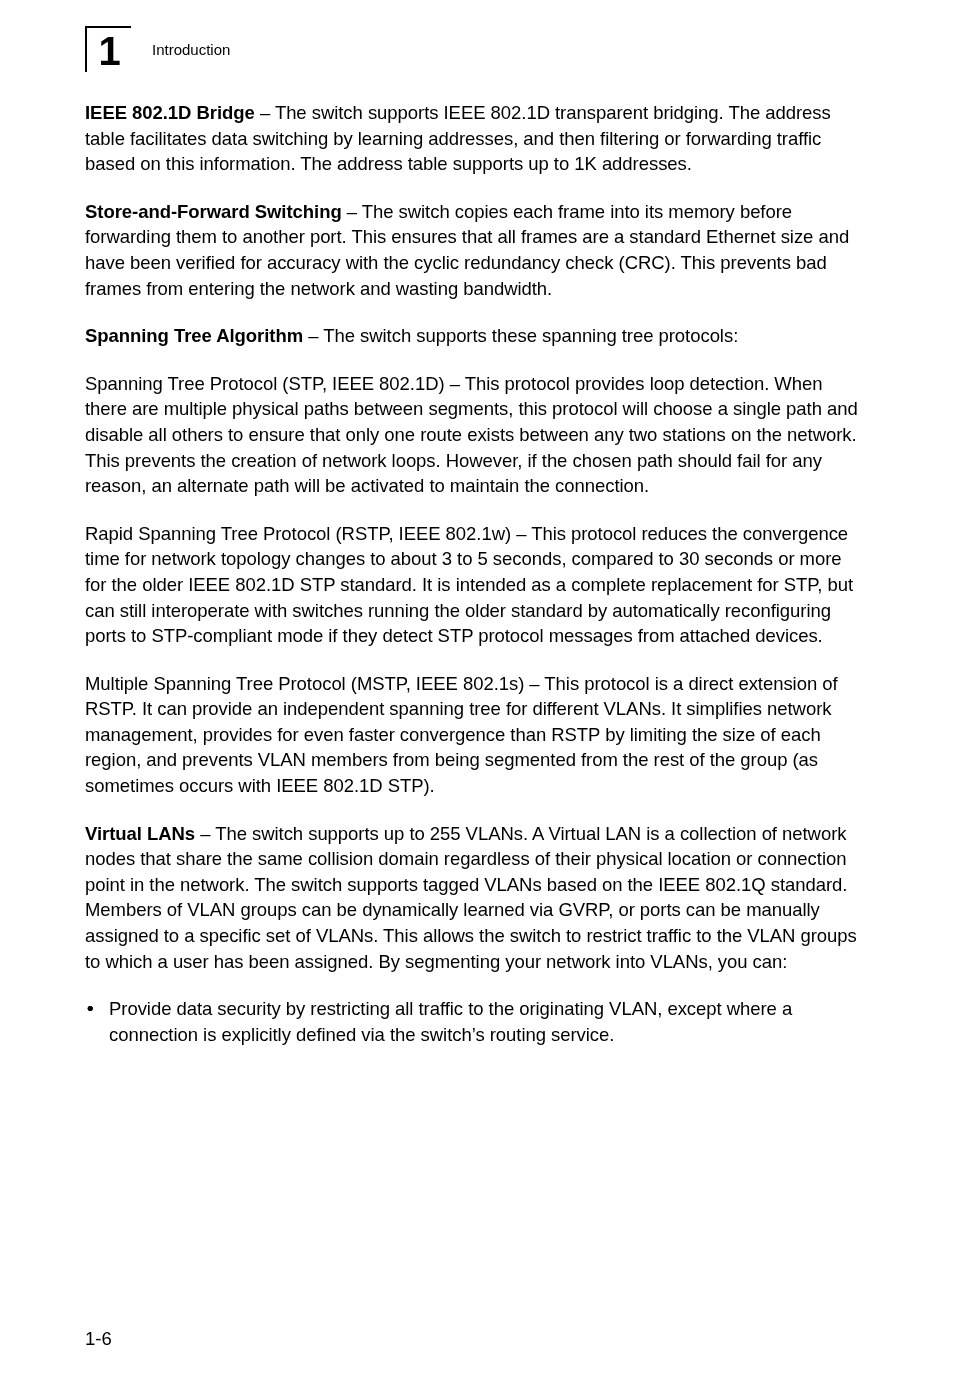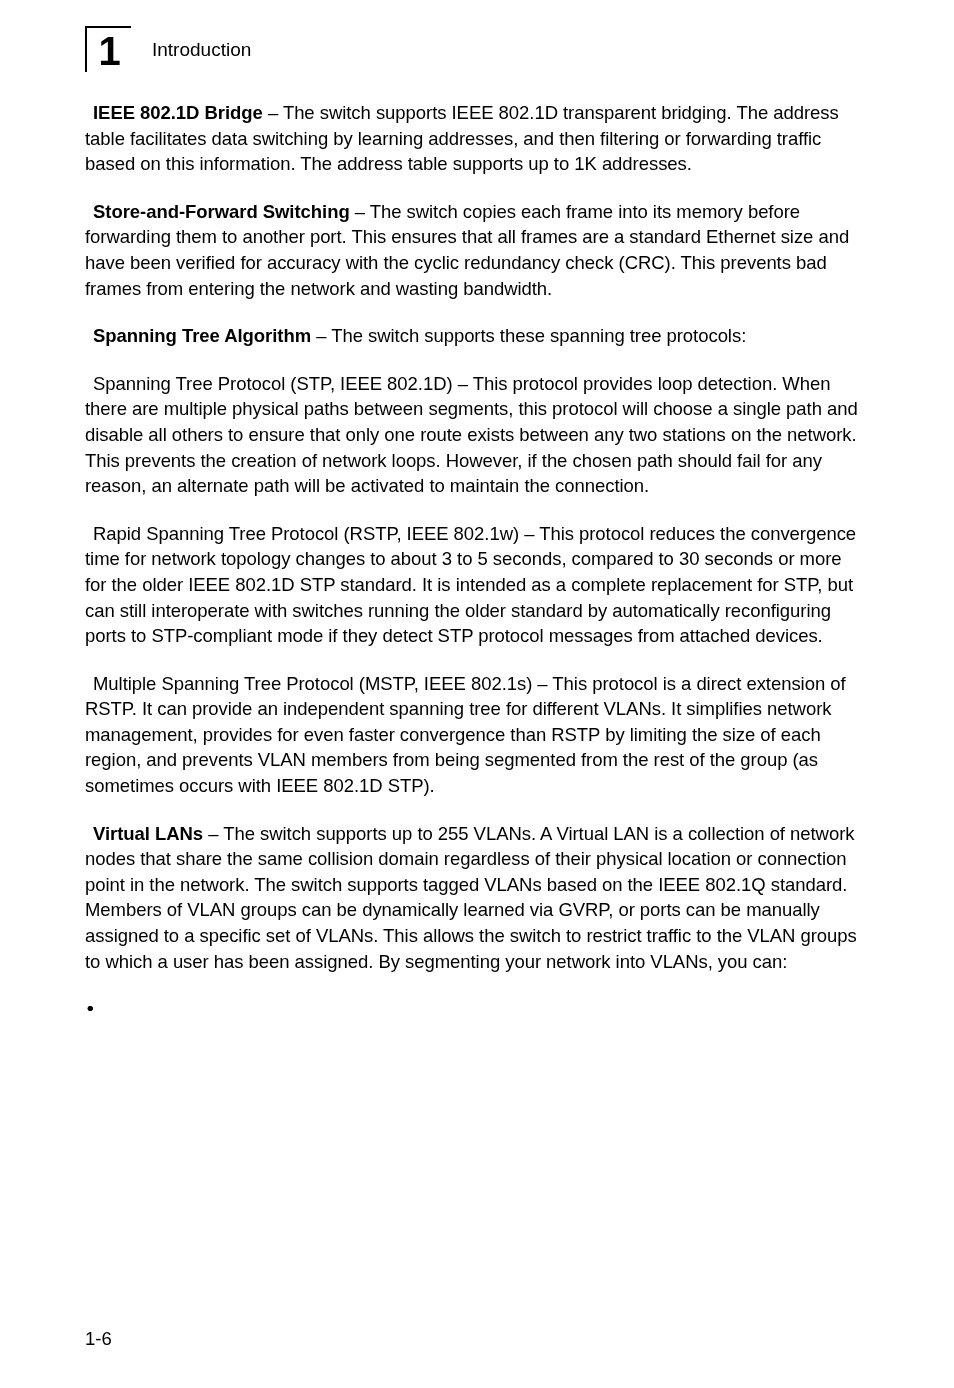--- a/index.html
+++ b/index.html
@@ -46,21 +46,21 @@
   }
   .chapter-mark .num {
     font-size: 40px;
     font-weight: bold;
     line-height: 44px;
     letter-spacing: -1px;
     transform: translateY(1px);
     font-family: "Liberation Sans", sans-serif;
   }
   .header-title {
-    font-size: 19px;
+    font-size: 15px;
     line-height: 22px;
     margin-left: 21px;
     padding-top: 13px;
     white-space: nowrap;
     font-weight: normal;
   }
 
   
   .content {
     position: absolute;
@@ -71,21 +71,20 @@
   p.para {
     margin: 0 0 22px 0;
     font-size: 18.5px;
     line-height: 25.6px;
     text-align: left;
     letter-spacing: -0.05px;
   }
   p.para:last-child { margin-bottom: 0; }
   .lead {
     font-weight: bold;
-    margin-left: 8px;
   }
   .tight {
     margin-bottom: 21px;
   }
 
   ul.bullets {
     list-style: none;
     margin: 0;
     padding: 0;
   }
@@ -145,20 +144,21 @@
 
     <ul class="bullets">
       <li>
         <span class="dot">•</span>
       </li>
       <li>
         <span class="dot">•</span>
       </li>
       <li>
         <span class="dot">•</span>
+        <span>Provide data security by restricting all traffic to the originating VLAN, except where a connection is explicitly defined via the switch’s routing service.</span>
       </li>
     </ul>
 
   </div>
 
   <div class="footer">1-6</div>
 
 </div>
 
 </body></html>

